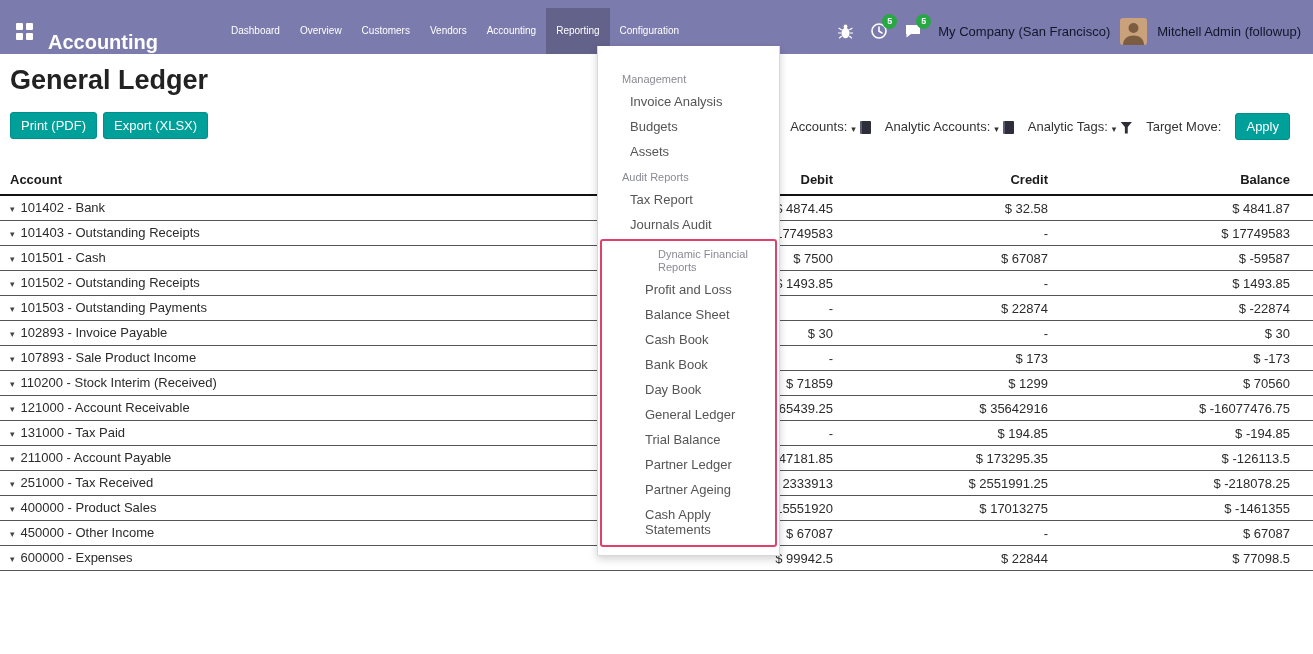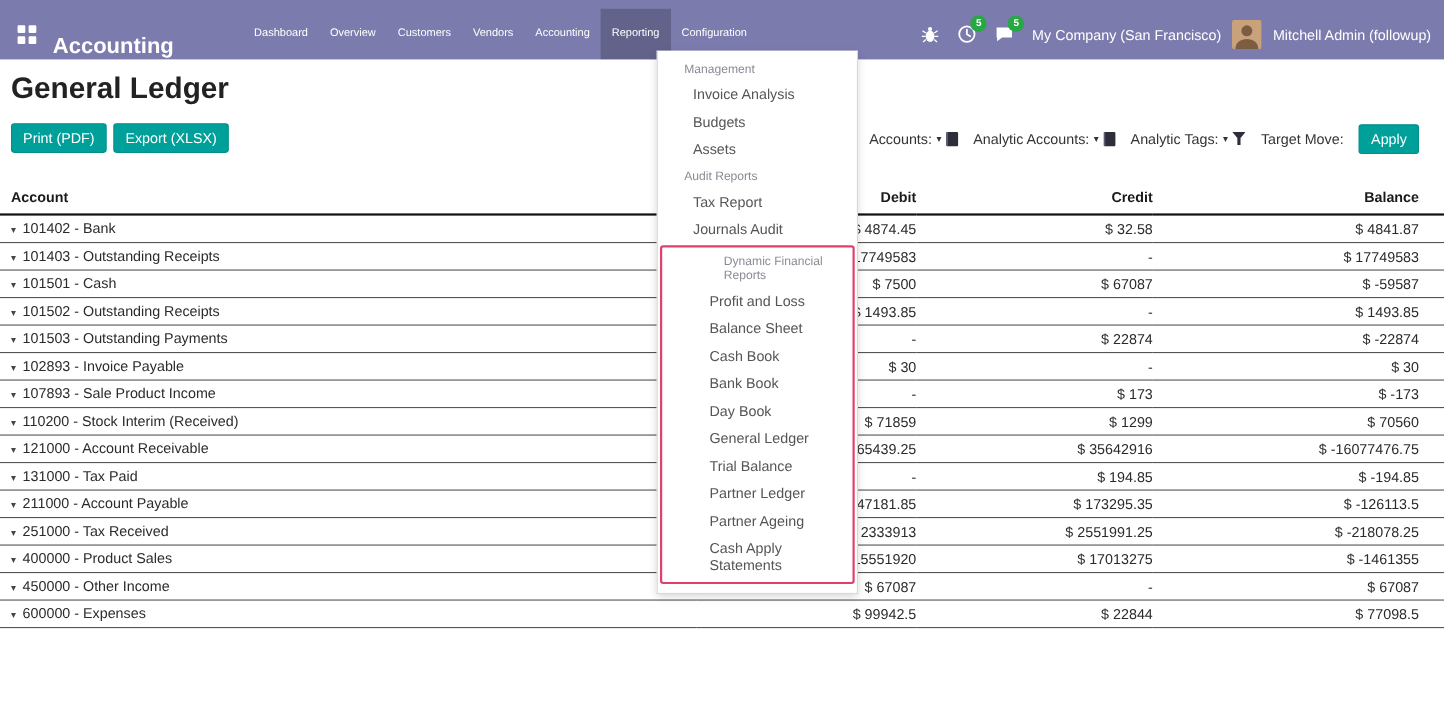--- a/index.html
+++ b/index.html
@@ -29,37 +29,37 @@
   .nav-item.active { background: rgba(0,0,0,0.2); }
 
   .systray { margin-left: auto; display: flex; align-items: center; gap: 4px; padding-right: 6px; height: 46px; }
   .tray-btn { position: relative; width: 30px; height: 46px; display: flex; align-items: center; justify-content: center; background: none; border: none; cursor: pointer; }
   .badge {
     position: absolute; top: 6px; right: -3px;
     min-width: 15px; height: 15px; border-radius: 8px;
     background: var(--badge, #28a745); color: #fff;
     font-size: 9px; font-weight: 700; line-height: 15px; text-align: center; padding: 0 2px;
   }
-  .company-name, .user-name { font-size: 13px; color: #ffffff; padding: 0 6px; white-space: nowrap; cursor: pointer; }
+  .company-name, .user-name { font-size: 13px; color: #0f172a; padding: 0 6px; white-space: nowrap; cursor: pointer; }
   .avatar { width: 27px; height: 27px; border-radius: 3px; overflow: hidden; flex: none; }
 
   
   .page-title { font-size: 27px; font-weight: 700; color: #222; margin: 10px 0 0 10px; line-height: 32px; }
   .control-row { position: relative; margin-top: 15px; height: 28px; padding-left: 10px; display: flex; align-items: center; }
   .btn {
     background: var(--teal, #00a09a);
     border: 1px solid #008f8a;
     color: #fff; font-size: 13px;
     padding: 5px 10px; border-radius: 3px;
     cursor: pointer; margin-right: 6px;
     font-family: "Liberation Sans", sans-serif;
     white-space: nowrap;
   }
   .filters { position: absolute; right: 23px; top: 1px; height: 28px; display: flex; align-items: center; gap: 14px; white-space: nowrap; }
-  .filter-item { display: flex; align-items: center; gap: 4px; font-size: 13px; color: #333; cursor: pointer; }
+  .filter-item { display: flex; align-items: flex-end; gap: 4px; font-size: 13px; color: #333; cursor: pointer; }
   .caret { font-size: 9px; color: #333; }
   .glyph { display: inline-block; }
   .glyph.book { width: 11px; height: 13px; background: #2e2e3a; border-radius: 1px; border-left: 2px solid #5b5b72; }
   .glyph.funnel { width: 12px; height: 12px; background: #2e2e3a; clip-path: polygon(0 0, 100% 0, 62% 45%, 62% 100%, 38% 100%, 38% 45%); }
   .btn.apply { margin-right: 0; }
 
   
   .ledger { width: 100%; border-collapse: collapse; margin-top: 29px; table-layout: fixed; }
   .ledger th {
     font-size: 13px; font-weight: 700; color: #1a1a1a;
@@ -77,21 +77,21 @@
   }
   .ledger th.balance, .ledger td.balance { padding-right: 23px; }
   .row-caret { font-size: 9px; color: #444; margin-right: 6px; }
 
   
   .dropdown {
     position: absolute; left: 597px; top: 46px; width: 183px;
     background: #fff;
     border: 1px solid #d8d8d8; border-top: none;
     box-shadow: 0 3px 8px rgba(0,0,0,0.18);
-    padding: 4px 0 8px;
+    padding: 20px 0 8px;
     z-index: 10;
   }
   .menu-header { font-size: 11px; color: #8a8a95; padding: 7px 0 3px 24px; line-height: 13px; }
   .menu-item { display: block; font-size: 13px; color: #555; padding: 5px 0 5px 32px; line-height: 15px; text-decoration: none; cursor: pointer; }
   .menu-section.highlighted {
     border: 2px solid var(--red, #e0416c);
     border-radius: 3px;
     margin: 2px 2px 0 2px;
     padding-bottom: 3px;
   }

